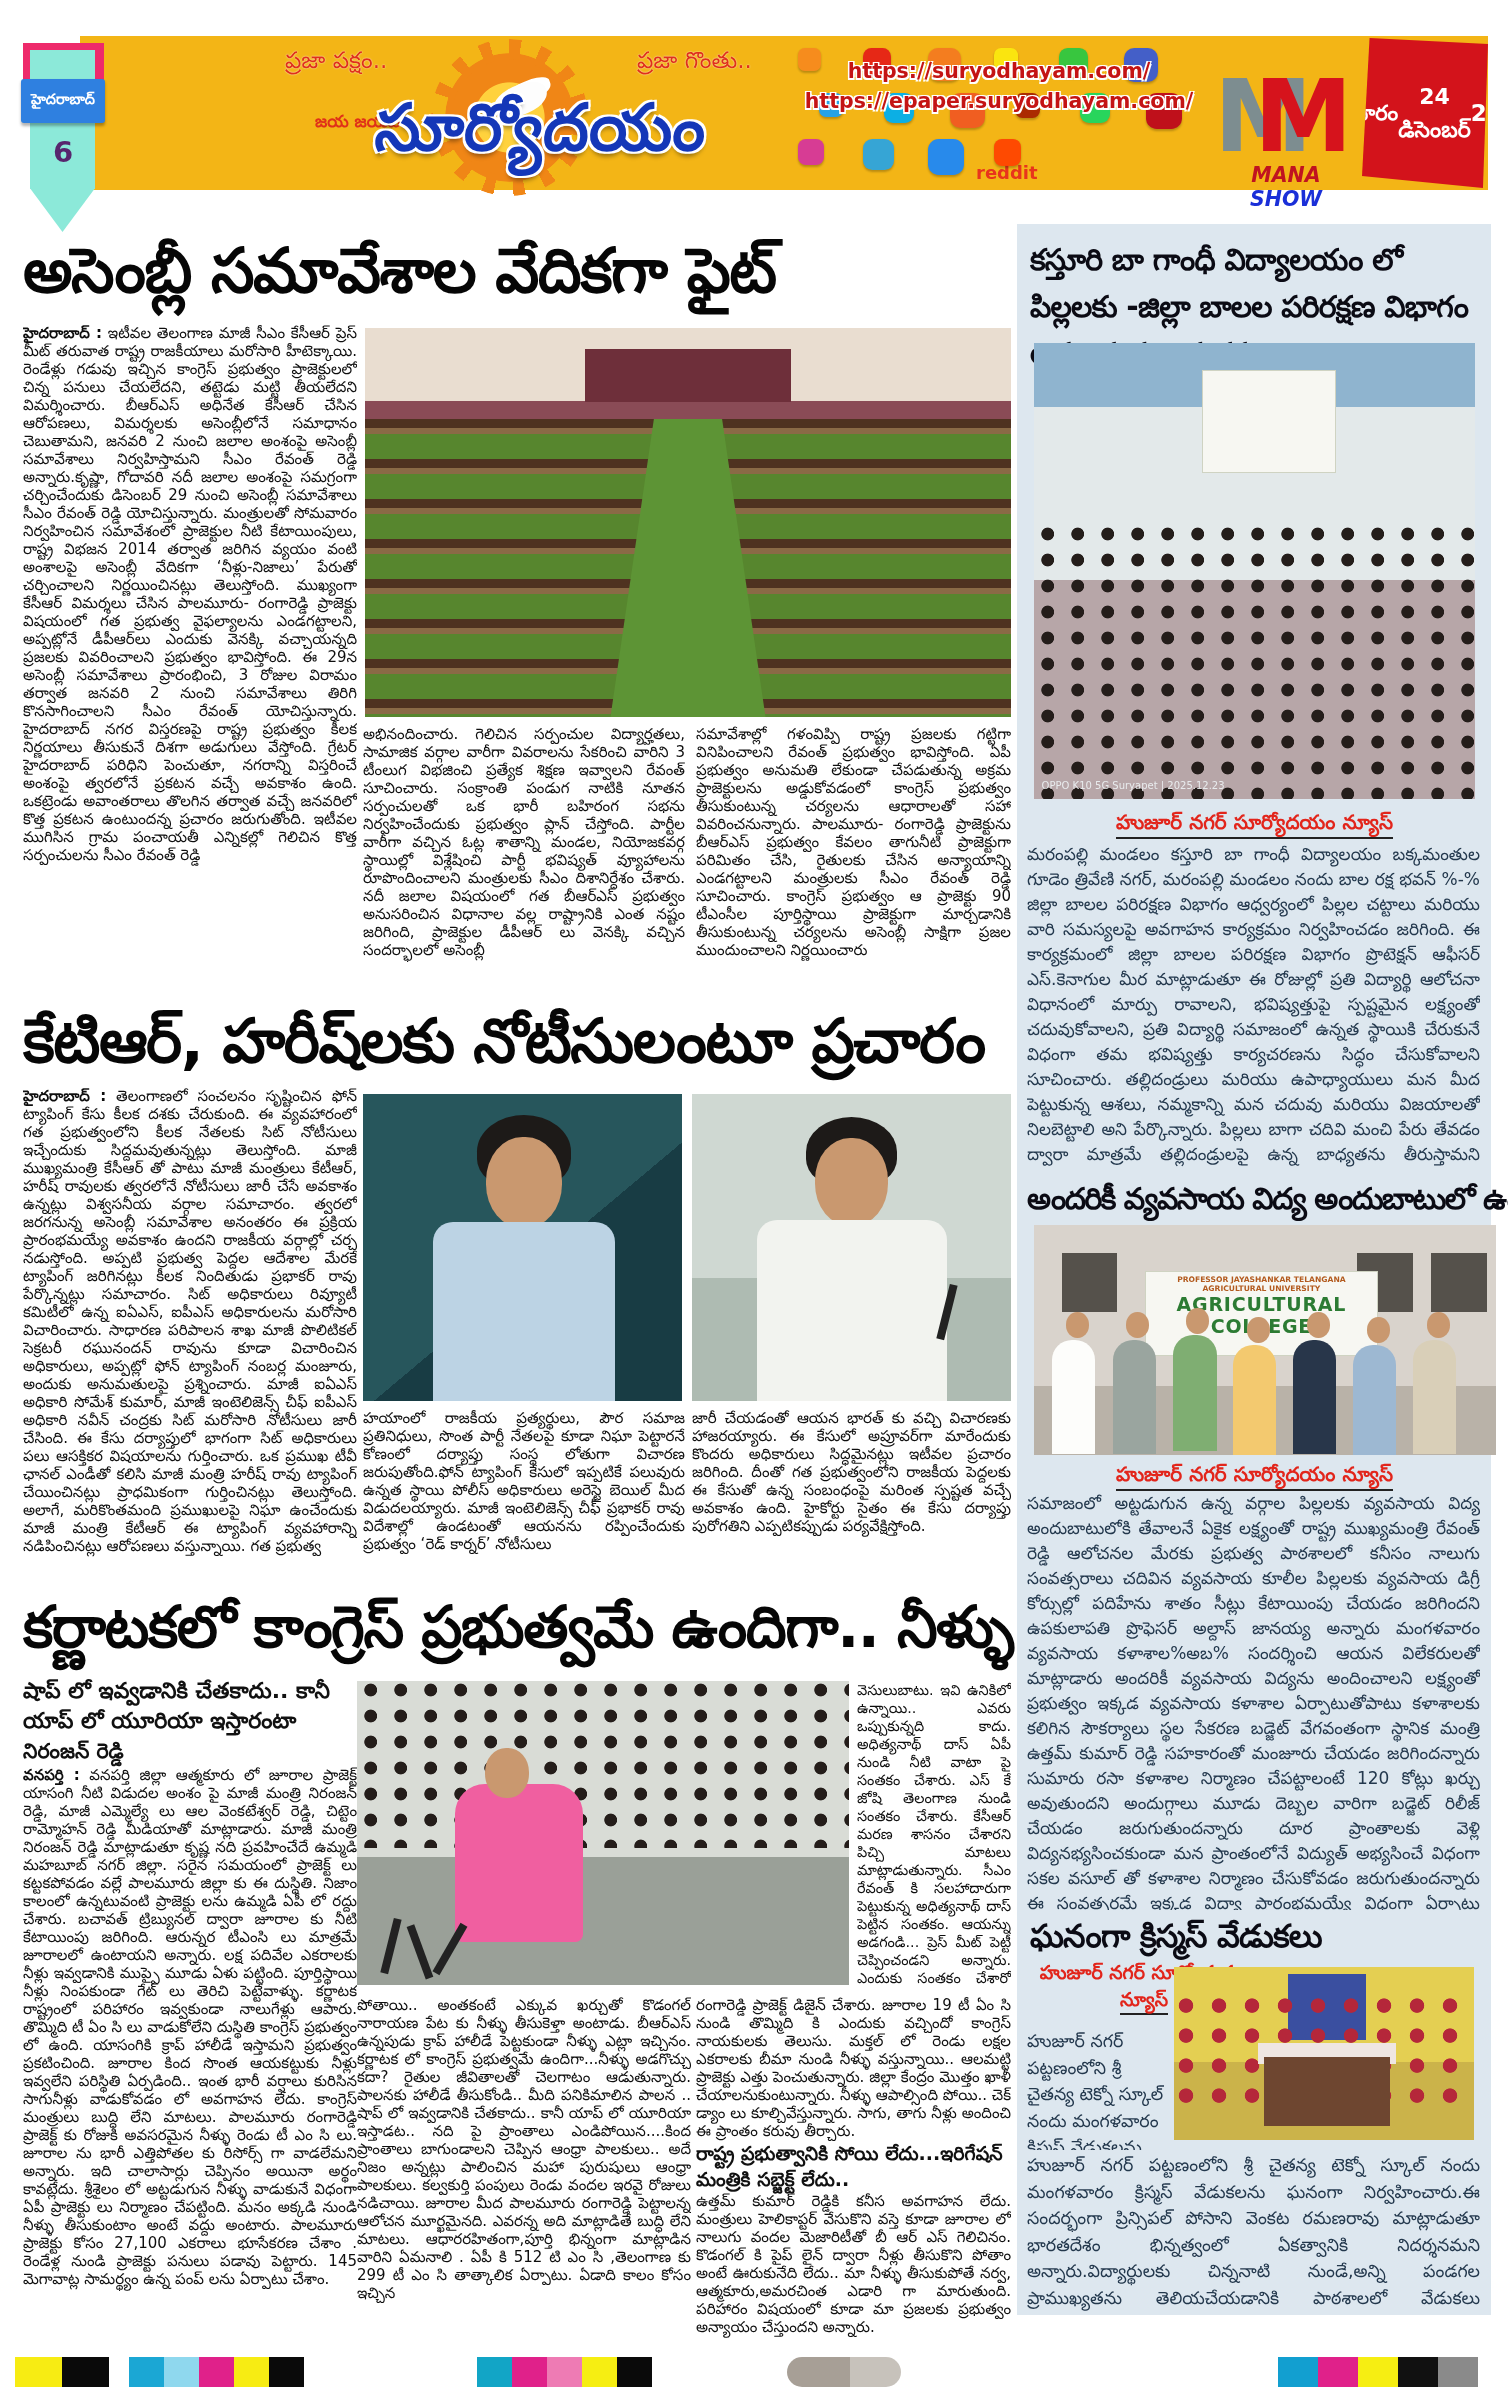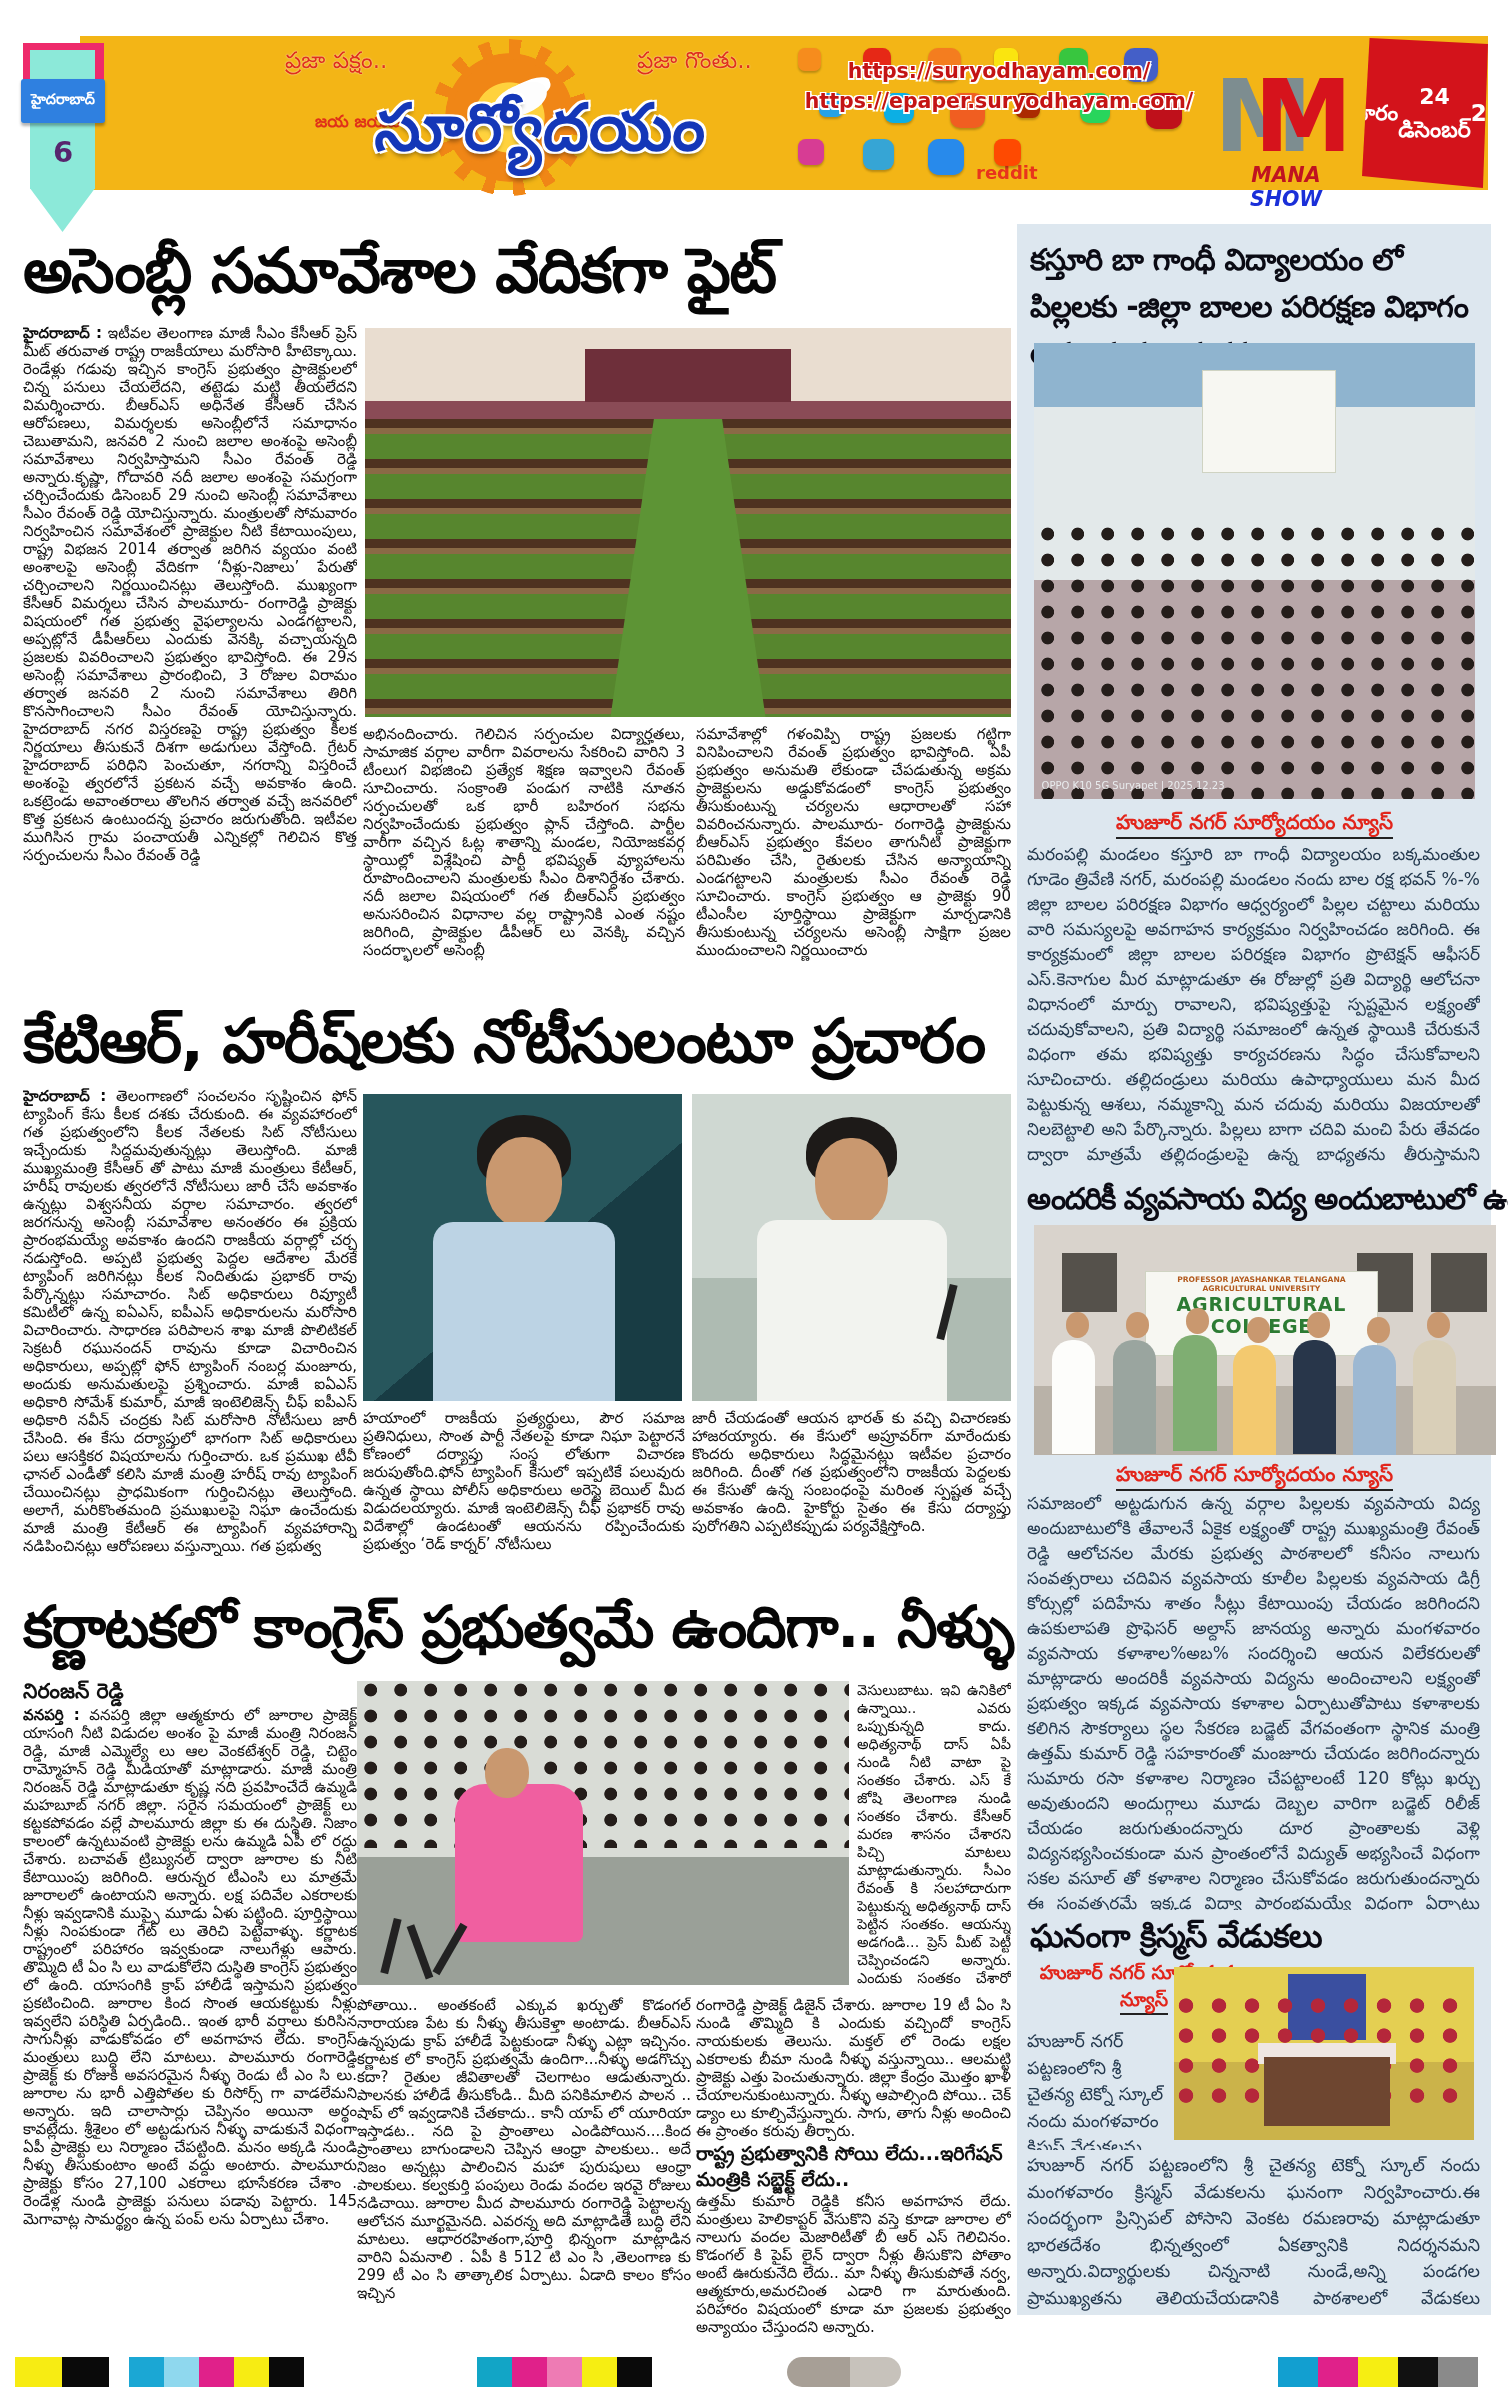--- a/index.html
+++ b/index.html
@@ -195,20 +195,21 @@
     <div class="p-shirt" style="left:65px;top:126px;width:190px;height:181px;background:#f2f3ef;"></div>
     <div class="mic" style="left:251px;top:190px;"></div>
   </div>
 
   <div class="news" style="left:363px;top:1409px;width:322px;height:173px;">హయాంలో రాజకీయ ప్రత్యర్థులు, పౌర సమాజ ప్రతినిధులు, సొంత పార్టీ నేతలపై కూడా నిఘా పెట్టారనే కోణంలో దర్యాప్తు సంస్థ లోతుగా విచారణ జరుపుతోంది.ఫోన్ ట్యాపింగ్ కేసులో ఇప్పటికే పలువురు ఉన్నత స్థాయి పోలీస్ అధికారులు అరెస్టై బెయిల్ మీద విడుదలయ్యారు. మాజీ ఇంటెలిజెన్స్ చీఫ్ ప్రభాకర్ రావు విదేశాల్లో ఉండటంతో ఆయనను రప్పించేందుకు ప్రభుత్వం ‘రెడ్ కార్నర్’ నోటీసులు</div>
   <div class="news" style="left:692px;top:1409px;width:319px;height:173px;">జారీ చేయడంతో ఆయన భారత్ కు వచ్చి విచారణకు హాజరయ్యారు. ఈ కేసులో అప్రూవర్‌గా మారేందుకు కొందరు అధికారులు సిద్ధమైనట్లు ఇటీవల ప్రచారం జరిగింది. దీంతో గత ప్రభుత్వంలోని రాజకీయ పెద్దలకు ఈ కేసుతో ఉన్న సంబంధంపై మరింత స్పష్టత వచ్చే అవకాశం ఉంది. హైకోర్టు సైతం ఈ కేసు దర్యాప్తు పురోగతిని ఎప్పటికప్పుడు పర్యవేక్షిస్తోంది.</div>
 
   <div class="h1" style="left:23px;top:1593px;font-size:58px;">కర్ణాటకలో కాంగ్రెస్ ప్రభుత్వమే ఉందిగా.. నీళ్ళు అడగొచ్చు</div>
 
   <div class="news" style="left:23px;top:1676px;width:334px;height:678px;">
+    <div class="subhead">షాప్ లో ఇవ్వడానికి చేతకాదు.. కానీ యాప్ లో యూరియా ఇస్తారంటా</div>
     <div class="byline">నిరంజన్ రెడ్డి</div>
     <b>వనపర్తి :</b>
     <span>వనపర్తి జిల్లా ఆత్మకూరు లో జూరాల ప్రాజెక్ట్ యాసంగి నీటి విడుదల అంశం పై మాజీ మంత్రి నిరంజన్ రెడ్డి, మాజీ ఎమ్మెల్యే లు ఆల వెంకటేశ్వర్ రెడ్డి, చిట్టెం రామ్మోహన్ రెడ్డి మీడియాతో మాట్లాడారు. మాజీ మంత్రి నిరంజన్ రెడ్డి మాట్లాడుతూ కృష్ణ నది ప్రవహించేదే ఉమ్మడి మహబూబ్ నగర్ జిల్లా. సరైన సమయంలో ప్రాజెక్ట్ లు కట్టకపోవడం వల్లే పాలమూరు జిల్లా కు ఈ దుస్థితి. నిజాం కాలంలో ఉన్నటువంటి ప్రాజెక్టు లను ఉమ్మడి ఏపీ లో రద్దు చేశారు. బచావత్ ట్రిబ్యునల్ ద్వారా జూరాల కు నీటి కేటాయింపు జరిగింది. ఆరున్నర టీఎంసి లు మాత్రమే జూరాలలో ఉంటాయని అన్నారు. లక్ష పదివేల ఎకరాలకు నీళ్లు ఇవ్వడానికి ముప్పై మూడు ఏళు పట్టింది. పూర్తిస్థాయి నీళ్లు నింపకుండా గేట్ లు తెరిచి పెట్టేవాళ్ళు. కర్ణాటక రాష్ట్రంలో పరిహారం ఇవ్వకుండా నాలుగేళ్లు ఆపారు. తొమ్మిది టీ ఏం సి లు వాడుకోలేని దుస్థితి కాంగ్రెస్ ప్రభుత్వం లో ఉంది. యాసంగికి క్రాప్ హాలీడే ఇస్తామని ప్రభుత్వం ప్రకటించింది. జూరాల కింద సొంత ఆయకట్టుకు నీళ్లు ఇవ్వలేని పరిస్థితి ఏర్పడింది.. ఇంత భారీ వర్షాలు కురిసిన సాగునీళ్లు వాడుకోవడం లో అవగాహన లేదు. కాంగ్రెస్ మంత్రులు బుద్ధి లేని మాటలు. పాలమూరు రంగారెడ్డి ప్రాజెక్ట్ కు రోజుకి అవసరమైన నీళ్ళు రెండు టీ ఎం సి లు. జూరాల ను భారీ ఎత్తిపోతల కు రిసోర్స్ గా వాడలేమని అన్నారు. ఇది చాలాసార్లు చెప్పినం అయినా అర్థం కావట్లేదు. శ్రీశైలం లో అట్టడుగున నీళ్ళు వాడుకునే విధంగా ఏపీ ప్రాజెక్టు లు నిర్మాణం చేపట్టింది. మనం అక్కడి నుండి నీళ్ళు తీసుకుంటాం అంటే వద్దు అంటారు. పాలమూరు ప్రాజెక్టు కోసం 27,100 ఎకరాలు భూసేకరణ చేశాం . రెండేళ్ల నుండి ప్రాజెక్టు పనులు పడావు పెట్టారు. 145 మెగావాట్ల సామర్థ్యం ఉన్న పంప్ లను ఏర్పాటు చేశాం.</span>
   </div>
 
   <div class="photo brs" style="left:357px;top:1681px;width:492px;height:304px;">
     <div class="dots" style="bottom:45%;"></div>
     <div class="scarf"></div>
     <div class="p-face" style="left:26%;top:22%;width:44px;height:50px;"></div>
     <div class="mic" style="left:6%;top:78%;"></div>

